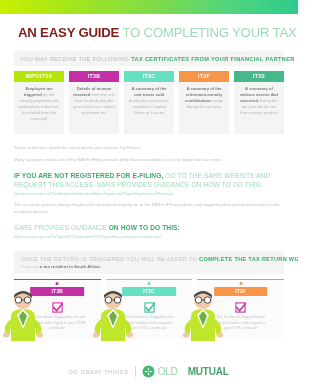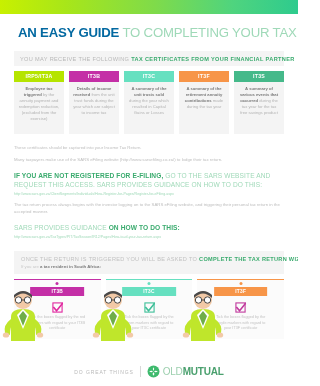--- a/index.html
+++ b/index.html
@@ -15,21 +15,21 @@
 
   
   .topbar {
     height:14px; width:100%;
     background:linear-gradient(90deg,#c8f000 0%,#a8e619 22%,#7fdb4a 52%,#4fd47e 78%,#2ecb8e 100%);
   }
 
   
   .title-wrap { padding:12px 18px 6px 18px; }
   .title { font-size:13.2px; letter-spacing:-0.2px; line-height:1.1; white-space:nowrap; }
-  .title .bold { font-weight:bold; color:#0369a1; }
+  .title .bold { font-weight:bold; color:#7f1d1d; }
   .title .light { font-weight:normal; color:#9fd9b8; }
 
   
   .band {
     margin:4px 14px 0 14px;
     background:#f4f4f4;
     padding:5px 6px 4px 6px;
     text-align:center;
   }
   .band-text { font-size:5.6px; letter-spacing:0.35px; white-space:nowrap; }
@@ -88,21 +88,21 @@
   .fig { position:absolute; bottom:0; width:42px; height:52px; }
 
   
   .footer { position:absolute; bottom:8px; left:0; width:100%;
             display:flex; align-items:center; justify-content:center; gap:6px; }
   .foot-tag { font-size:5px; letter-spacing:0.9px; color:#b9b9b9; }
   .foot-div { width:1px; height:11px; background:#d8d8d8; }
   .foot-logo { display:flex; align-items:center; gap:3px; }
   .foot-name { font-size:10px; letter-spacing:-0.2px; }
   .foot-name .l { color:#9ccfae; }
-  .foot-name .h { color:#4aa06e; font-weight:bold; }
+  .foot-name .h { color:#4aa06e; font-weight:bold;padding-left:10px; }
 </style>
 </head>
 <body>
 
 <div class="page">
 
   <div class="topbar" style="background: linear-gradient(90deg, rgb(200, 240, 0) 0%, rgb(168, 230, 25) 22%, rgb(127, 219, 74) 52%, rgb(79, 212, 126) 78%, rgb(46, 203, 142) 100%);"></div>
 
   <div class="title-wrap">
     <div class="title">

